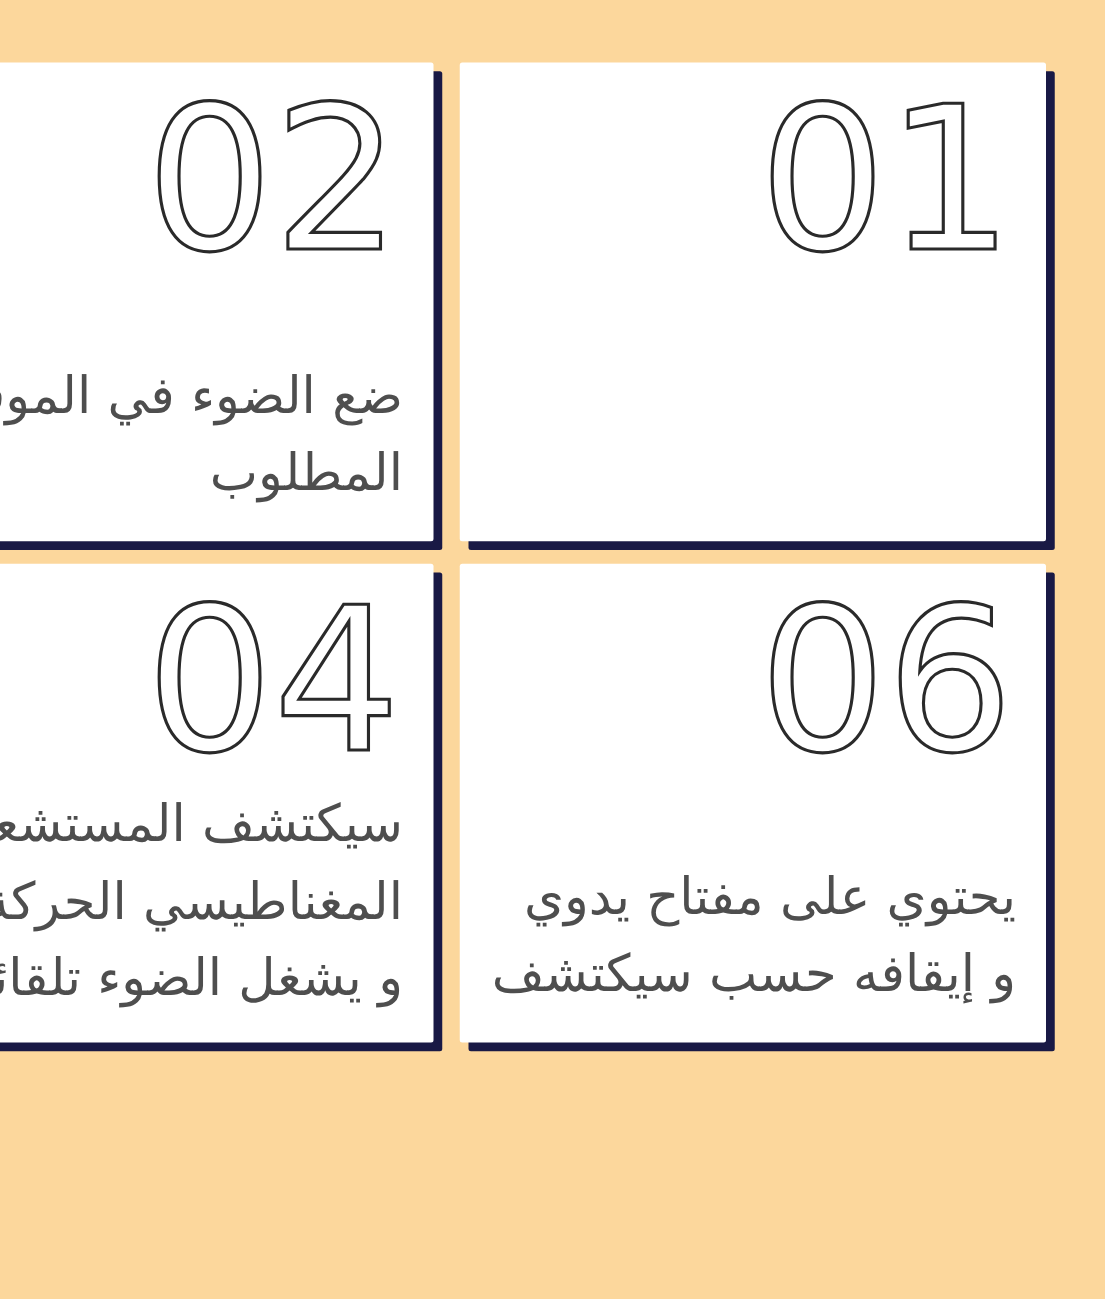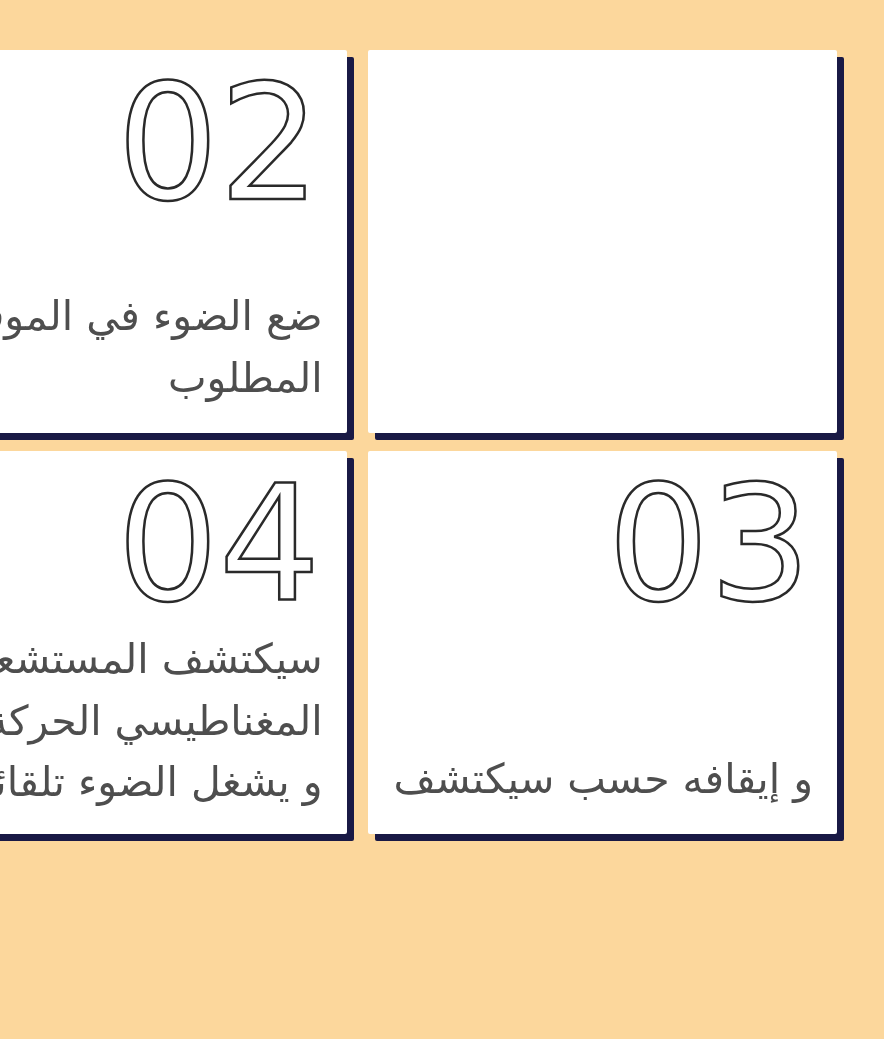--- a/index.html
+++ b/index.html
@@ -60,35 +60,37 @@
   .step-text .line {
     white-space: nowrap;
   }
 </style>
 </head>
 <body>
 
 <div class="steps-grid">
 
   <section class="card">
+    <div class="step-number">01</div>
     <div class="step-text">
     </div>
   </section>
 
   <section class="card">
     <div class="step-number">02</div>
     <div class="step-text">
       <div class="line">ضع الضوء في الموقع</div>
       <div class="line">المطلوب</div>
     </div>
   </section>
 
   <section class="card">
-    <div class="step-number">03</div>
+    <div class="step-number">06</div>
     <div class="step-text">
+      <div class="line">يحتوي على مفتاح يدوي</div>
       <div class="line">و إيقافه حسب سيكتشف</div>
     </div>
   </section>
 
   <section class="card">
     <div class="step-number">04</div>
     <div class="step-text">
       <div class="line">سيكتشف المستشعر</div>
       <div class="line">المغناطيسي الحركة</div>
       <div class="line">و يشغل الضوء تلقائيًا</div>

